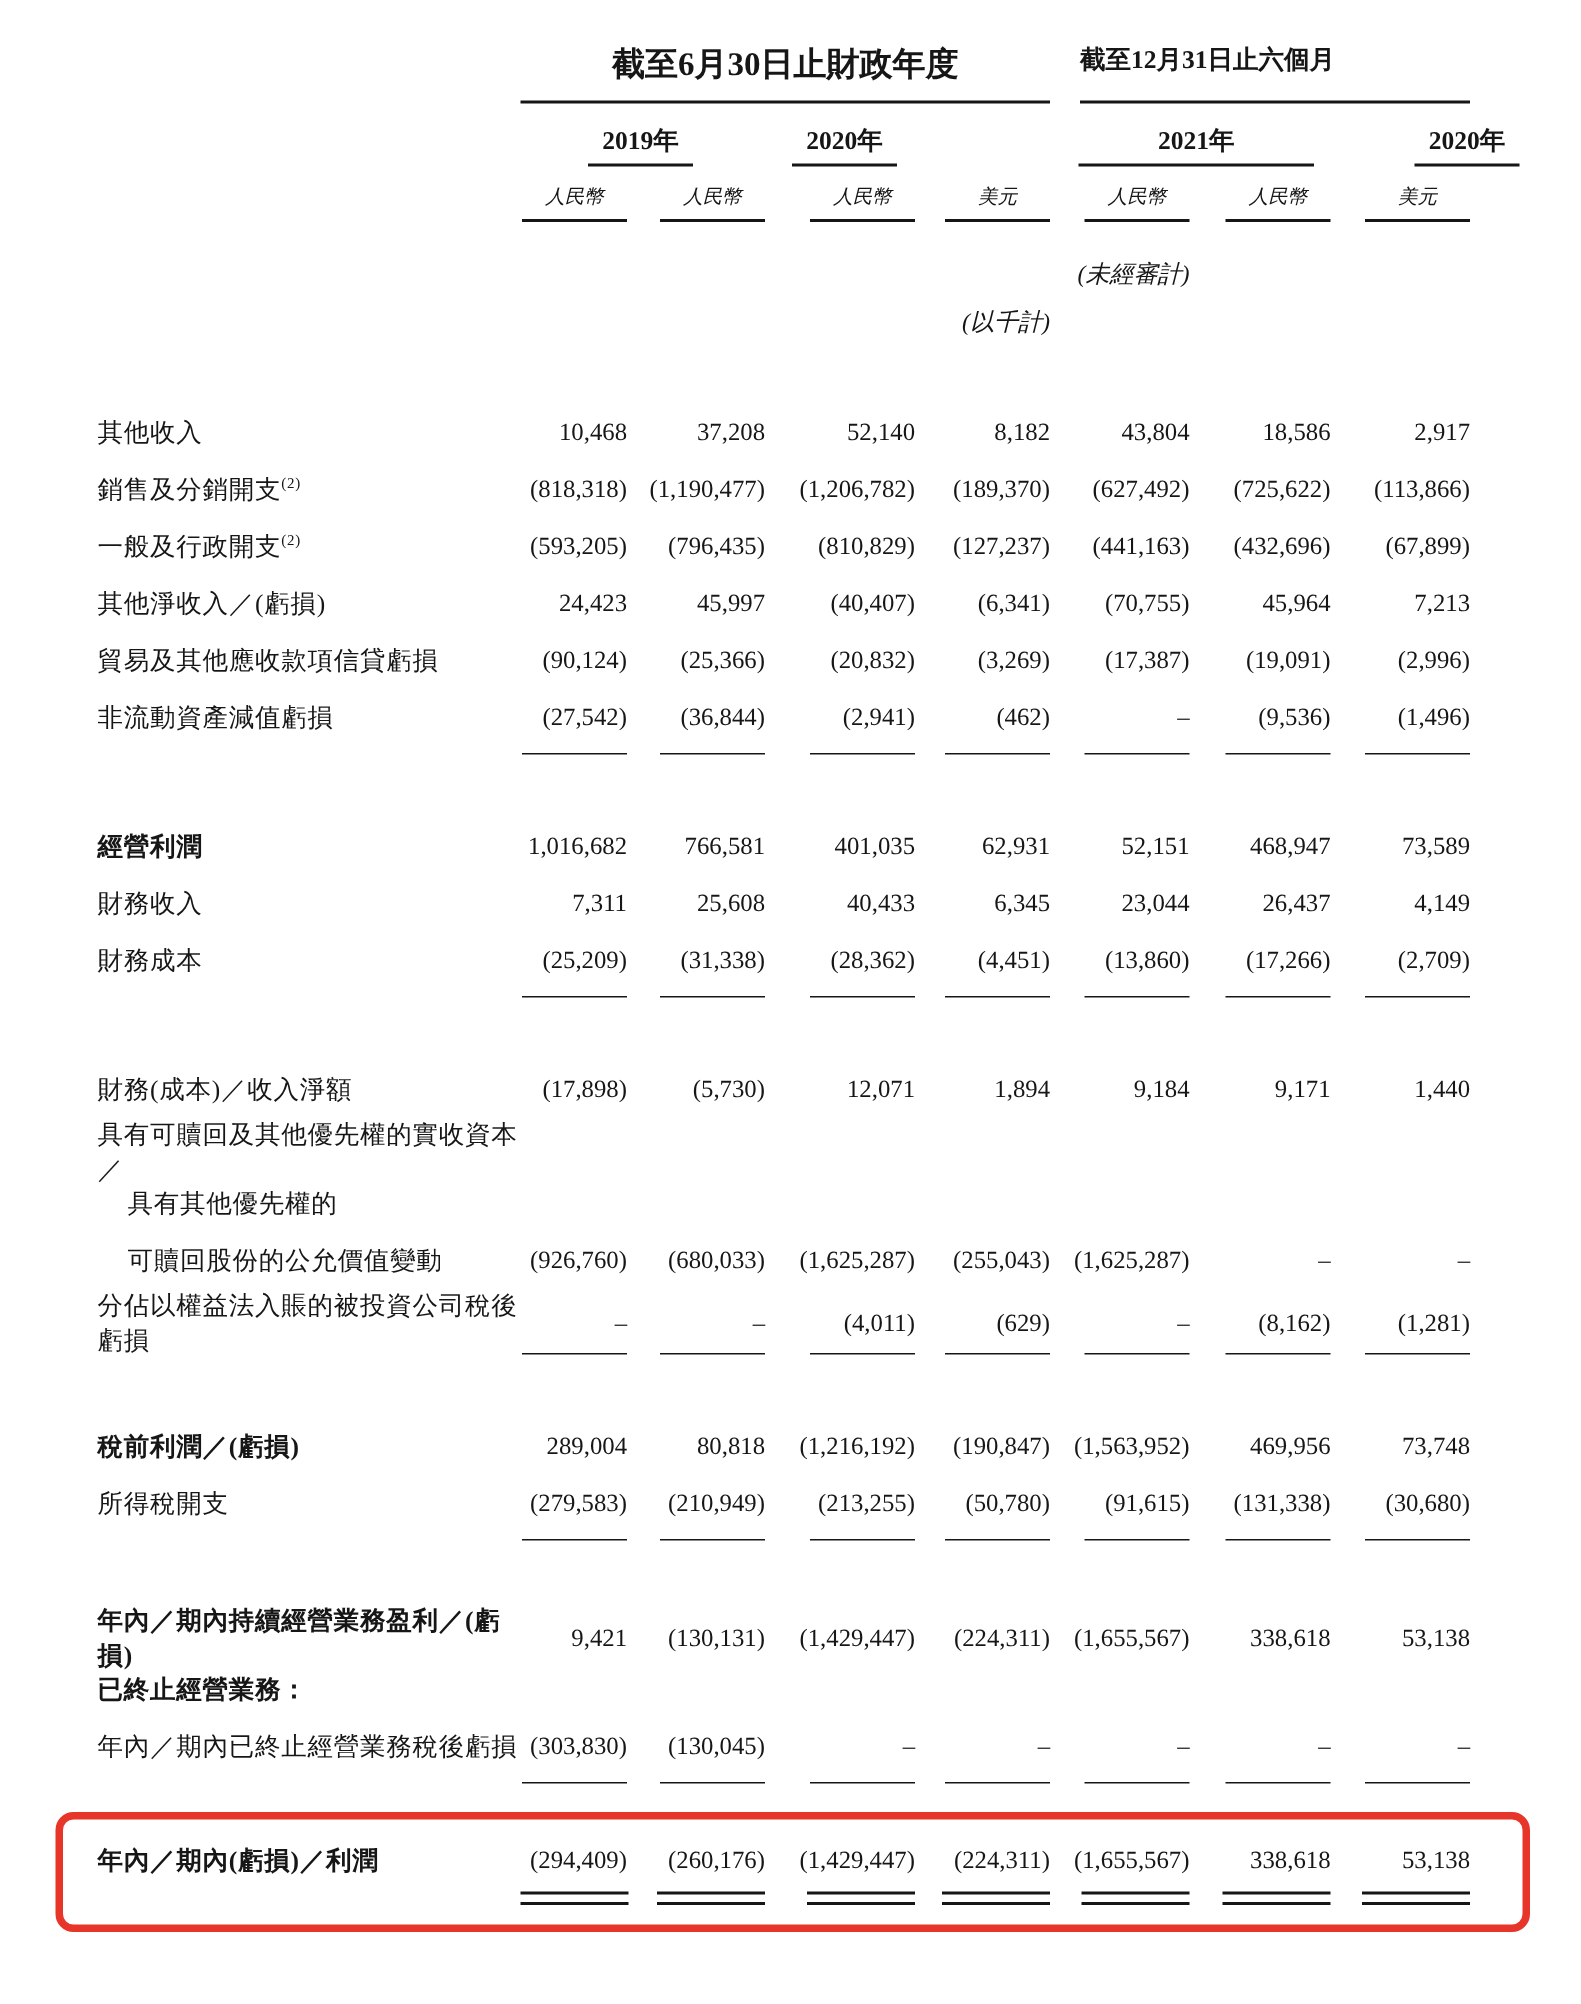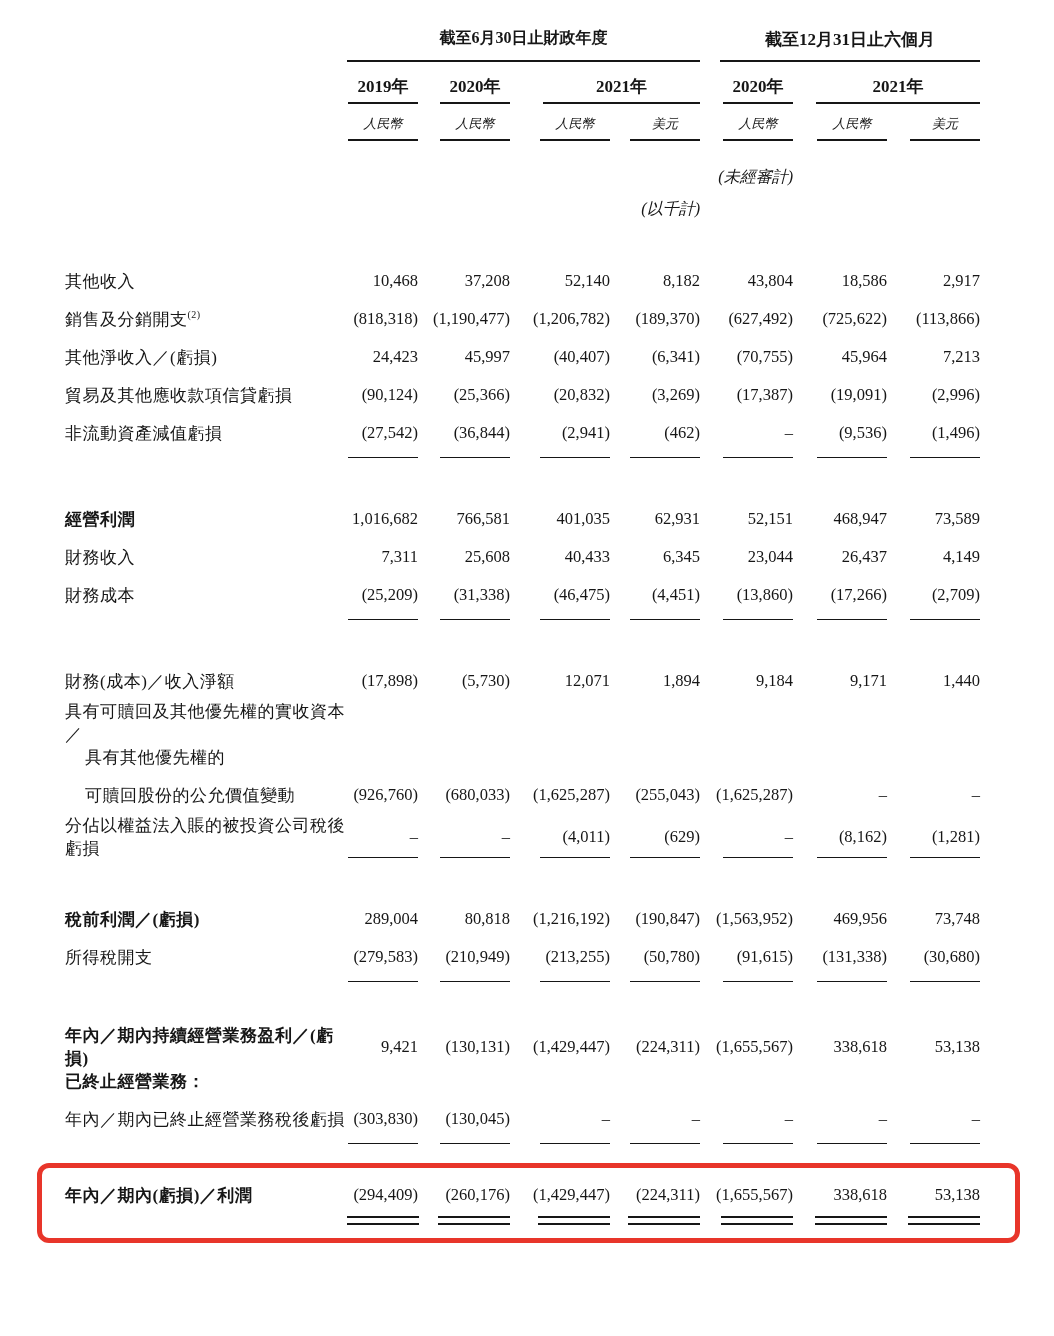--- a/index.html
+++ b/index.html
@@ -6,25 +6,25 @@
   html,body { background:#ffffff; }
   body {
     width:1054px; height:1336px; overflow:hidden;
     font-family:"Liberation Serif","DejaVu Serif",serif;
     color:#161616;
   }
   .page { padding:28px 74px 0 65px; }
   .grid { display:grid; grid-template-columns:282px 71px 92px 100px 90px 93px 94px 93px; }
 
   
-  .hg .g1 { grid-column:2/6; text-align:center; font-weight:bold; font-size:16px;
+  .hg .g1 { grid-column:2/6; text-align:center; font-weight:bold; font-size:22px;
             padding-bottom:9px; border-bottom:2px solid #161616; }
-  .hg .g2 { grid-column:6/9; margin-left:20px; text-align:center; font-weight:bold; font-size:17px;
+  .hg .g2 { grid-column:6/9; margin-left:20px; font-weight:bold; font-size:17px;
             padding-bottom:9px; border-bottom:2px solid #161616; }
-  .hy { margin-top:13px; }
+  .hy { margin-top:13px;gap:44px; }
   .hy .y { display:block; margin-left:auto; text-align:center; font-weight:bold; font-size:17px;
            padding-bottom:4px; border-bottom:2px solid #161616; }
   .w70{width:70px} .w157{width:157px} .w164{width:164px}
   .yc1{grid-column:2} .yc2{grid-column:3} .yc3{grid-column:4/6} .yc4{grid-column:6} .yc5{grid-column:7/9}
   .hc { margin-top:11px; }
   .hc .cu { display:block; width:70px; margin-left:auto; text-align:center; font-style:italic;
             font-size:13px; padding-bottom:6px; border-bottom:2px solid #161616; }
   .hn { height:24px; line-height:24px; font-style:italic; font-size:16px; }
   .hn1 { margin-top:24px; } .hn1 .note { grid-column:6; text-align:right; }
   .hn2 { margin-top:8px; }  .hn2 .note { grid-column:5; text-align:right; }
@@ -126,20 +126,30 @@
       <div class="c l"><span>銷售及分銷開支</span><sup class="fn">(2)</sup></div>
       <div class="c n">(818,318)</div>
       <div class="c n">(1,190,477)</div>
       <div class="c n">(1,206,782)</div>
       <div class="c n">(189,370)</div>
       <div class="c n">(627,492)</div>
       <div class="c n">(725,622)</div>
       <div class="c n">(113,866)</div>
     </div>
   <div class="grid r">
+      <div class="c l"><span>一般及行政開支</span><sup class="fn">(2)</sup></div>
+      <div class="c n">(593,205)</div>
+      <div class="c n">(796,435)</div>
+      <div class="c n">(810,829)</div>
+      <div class="c n">(127,237)</div>
+      <div class="c n">(441,163)</div>
+      <div class="c n">(432,696)</div>
+      <div class="c n">(67,899)</div>
+    </div>
+  <div class="grid r">
       <div class="c l">其他淨收入／(虧損)</div>
       <div class="c n">24,423</div>
       <div class="c n">45,997</div>
       <div class="c n">(40,407)</div>
       <div class="c n">(6,341)</div>
       <div class="c n">(70,755)</div>
       <div class="c n">45,964</div>
       <div class="c n">7,213</div>
     </div>
   <div class="grid r">
@@ -205,21 +215,21 @@
       <div class="c n">40,433</div>
       <div class="c n">6,345</div>
       <div class="c n">23,044</div>
       <div class="c n">26,437</div>
       <div class="c n">4,149</div>
     </div>
   <div class="grid r">
       <div class="c l">財務成本</div>
       <div class="c n">(25,209)</div>
       <div class="c n">(31,338)</div>
-      <div class="c n">(46,475)</div>
+      <div class="c n">(28,362)</div>
       <div class="c n">(4,451)</div>
       <div class="c n">(13,860)</div>
       <div class="c n">(17,266)</div>
       <div class="c n">(2,709)</div>
     </div>
   <div class="grid rr">
       <div class="c"></div>
       <div class="c">
         <span class="rl"></span>
       </div>

